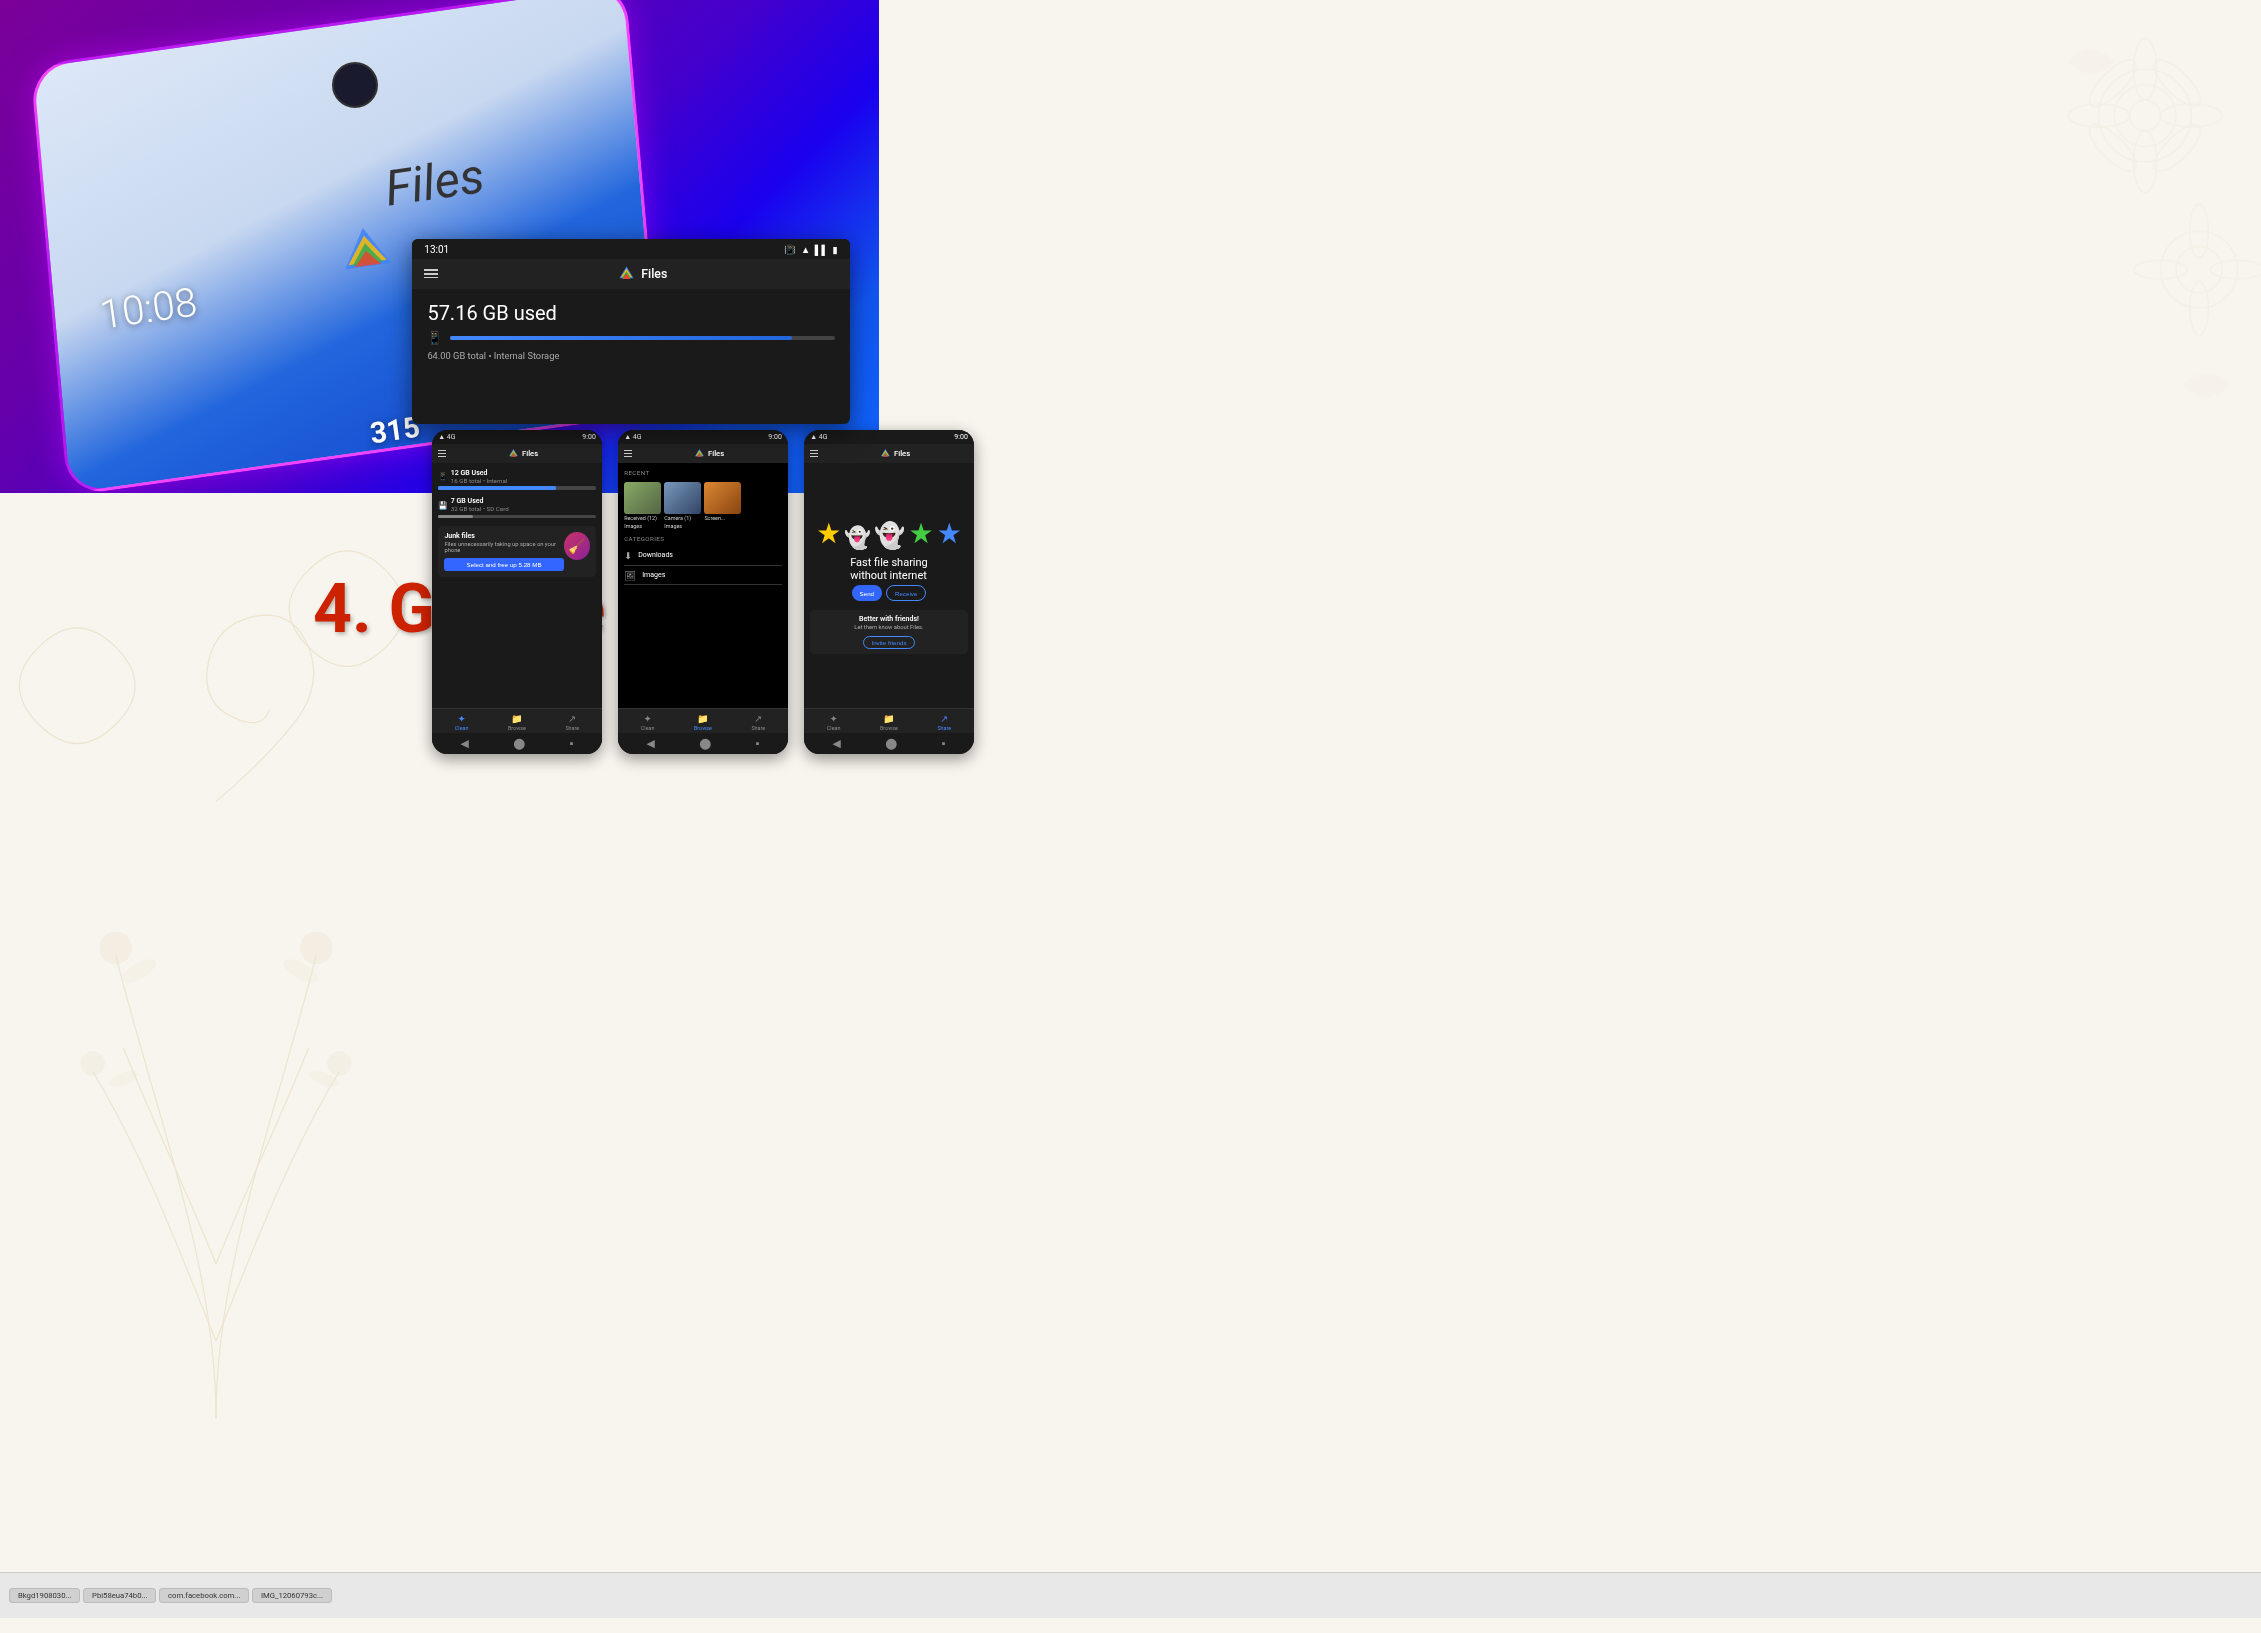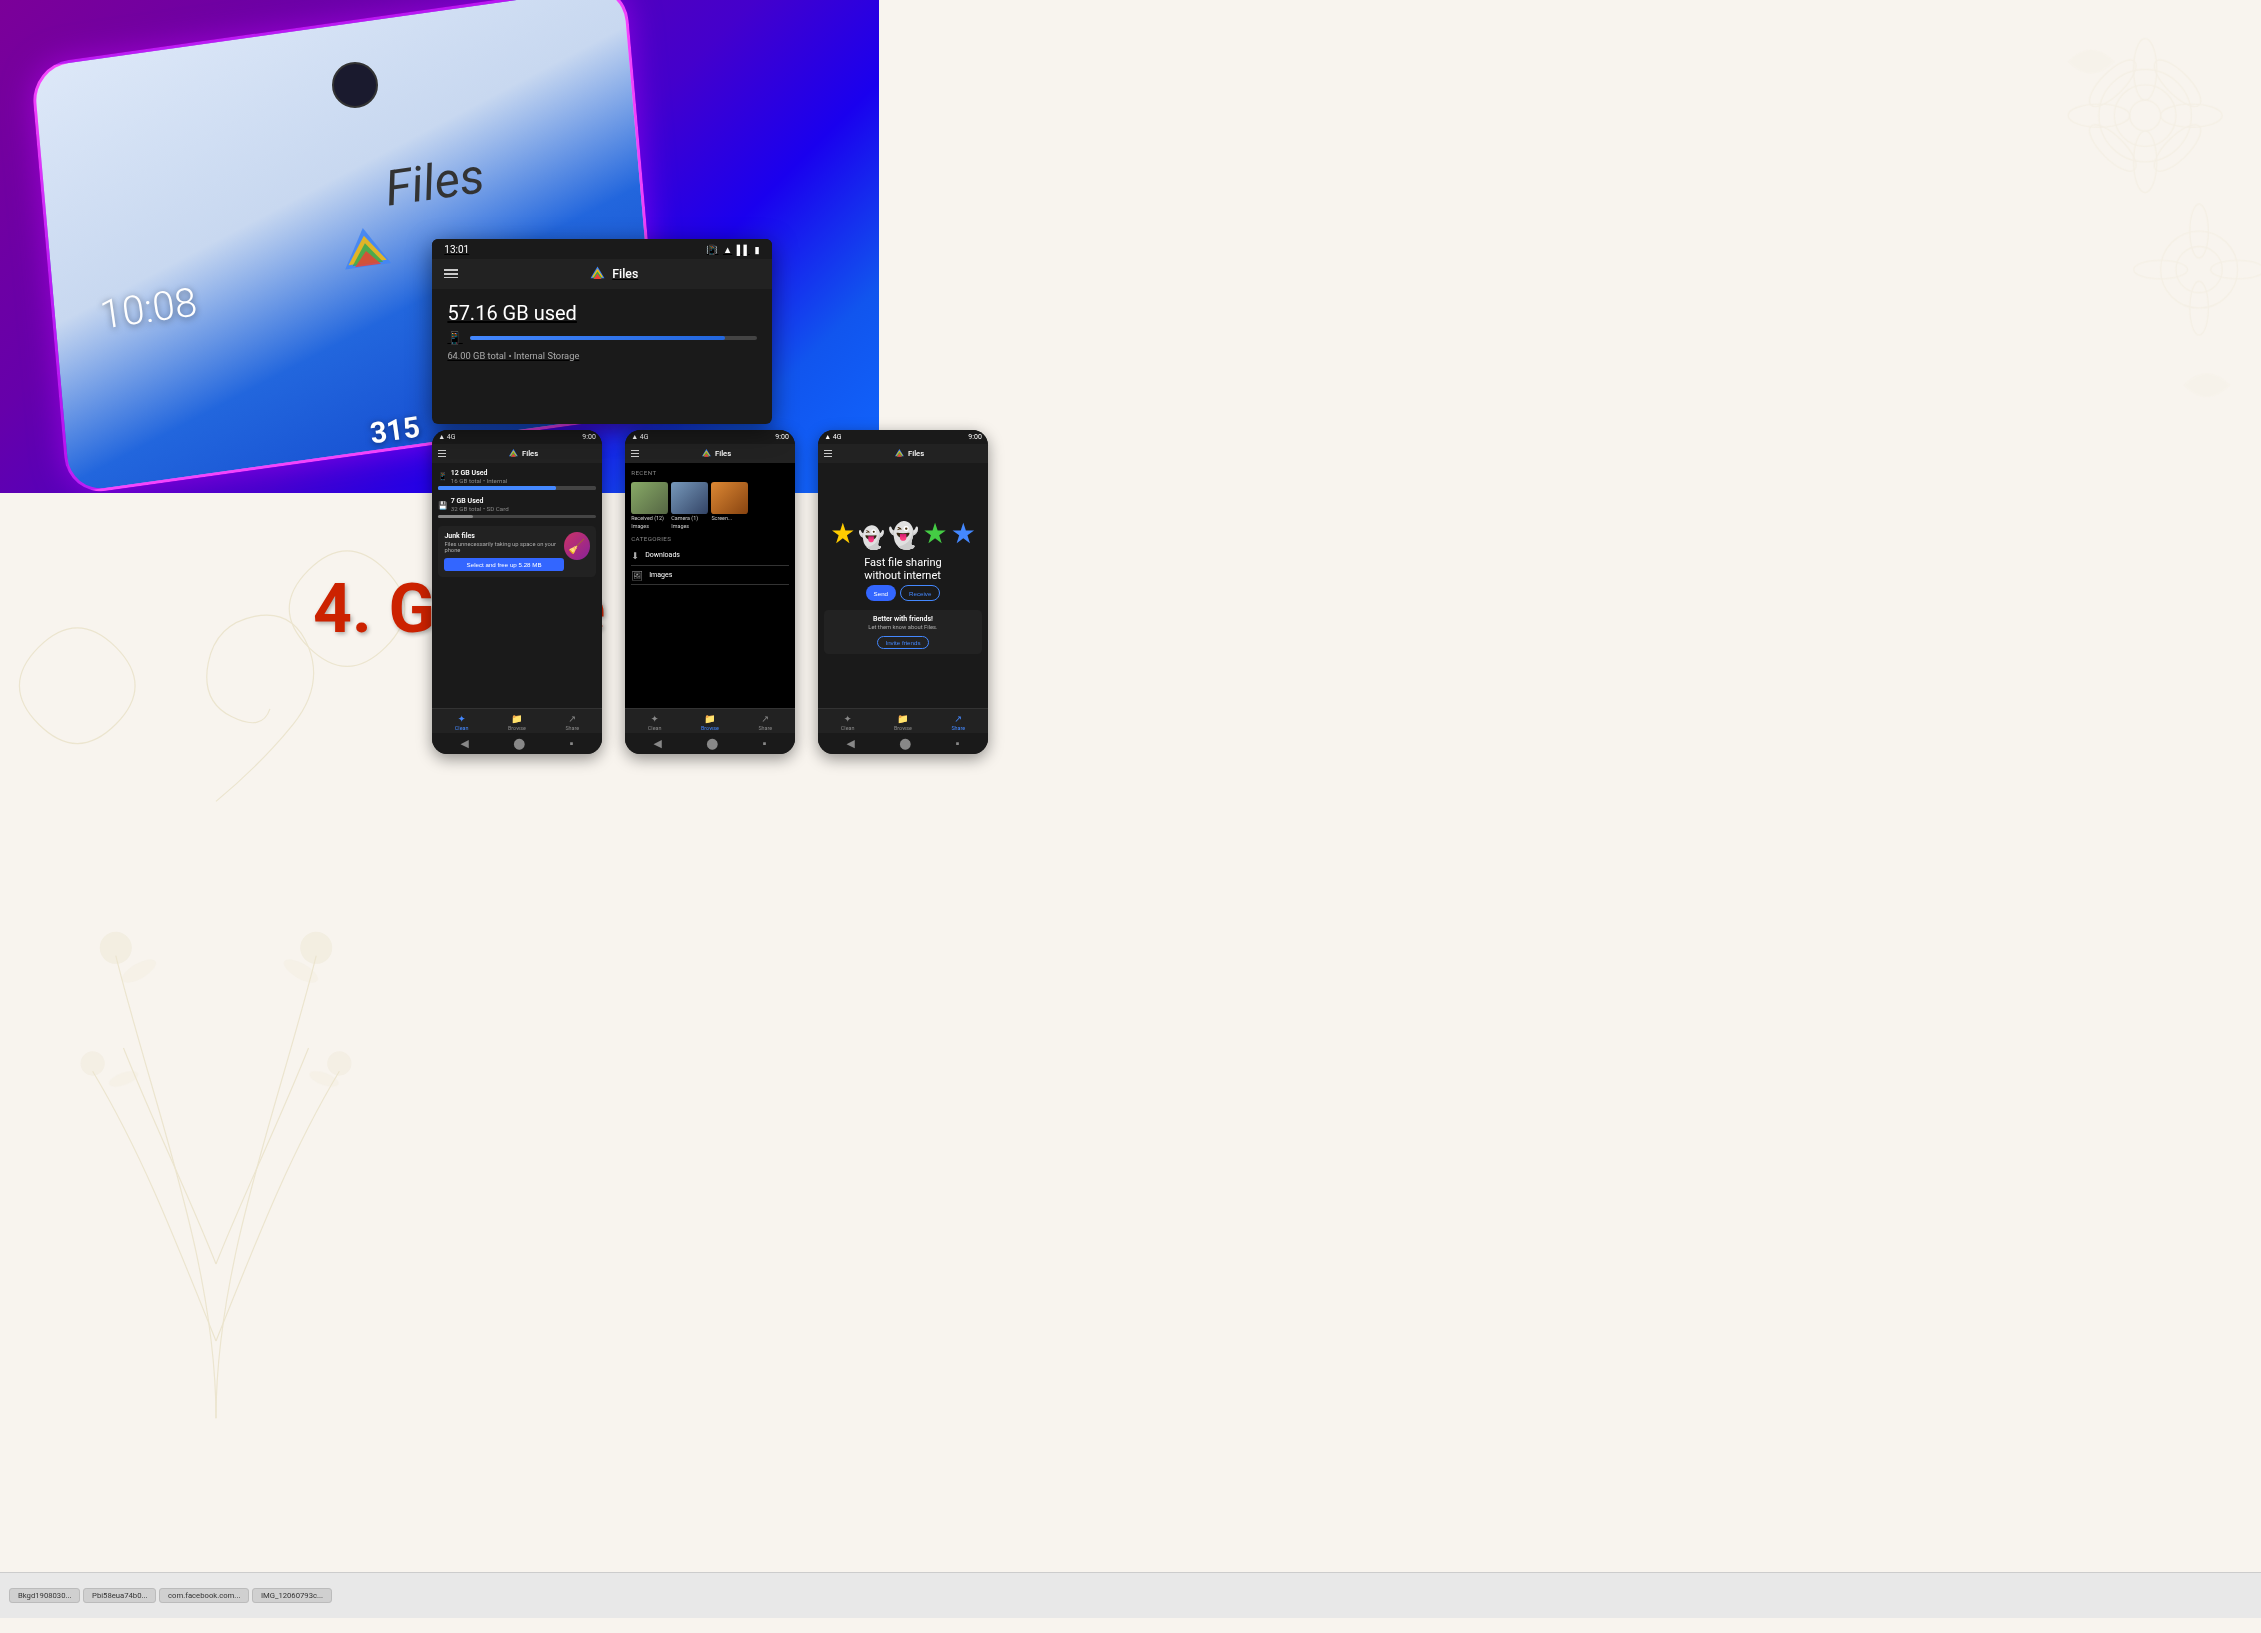--- a/index.html
+++ b/index.html
@@ -81,29 +81,28 @@
       width: 617px;
       height: 493px;
       background: #f8f4ee;
       overflow: hidden;
     }
 
     
     #app-screenshot {
       position: absolute;
       top: 239px;
-      left: 432px;
-      width: 340px;
+      left: 412px;
+      width: 438px;
       height: 185px;
       background: #1a1a1a;
       border-radius: 6.2px;
       overflow: hidden;
       box-shadow: 0 6.2px 23px rgba(0,0,0,0.5);
       z-index: 10;
-      text-decoration: underline;
     }
     .app-status-bar {
       background: #1a1a1a;
       color: #fff;
       padding: 4.6px 12.3px;
       display: flex;
       justify-content: space-between;
       align-items: center;
       font-size: 10px;
     }
@@ -196,21 +195,21 @@
     }
 
     
     #phones-row {
       position: absolute;
       top: 430px;
       left: 432px;
       width: 1079px;
       height: 355px;
       display: flex;
-      gap: 23px;
+      gap: 16px;
     }
 
     .phone-card {
       width: 170px;
       height: 324px;
       background: #1a1a1a;
       border-radius: 15.4px;
       overflow: hidden;
       box-shadow: 0 4.6px 15.4px rgba(0,0,0,0.4);
       flex-shrink: 0;

